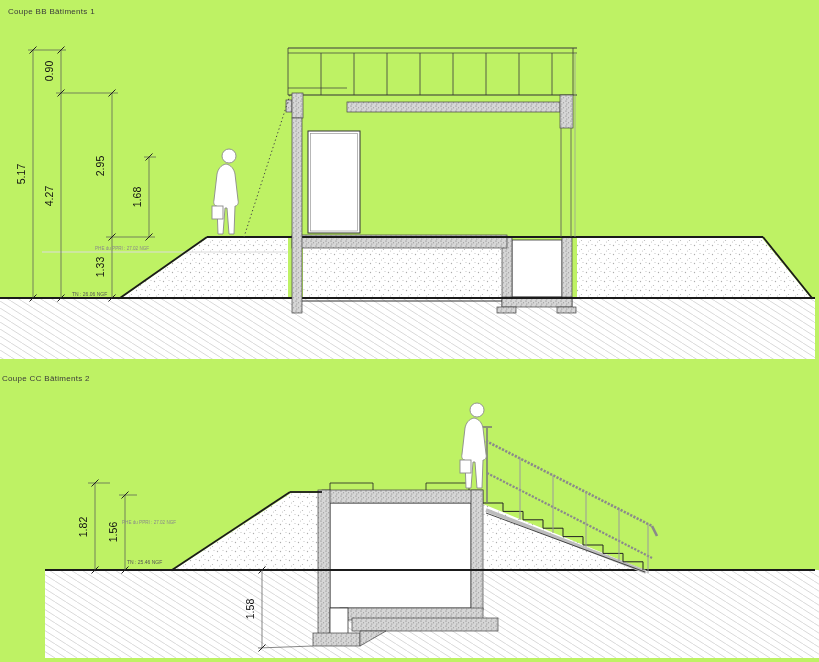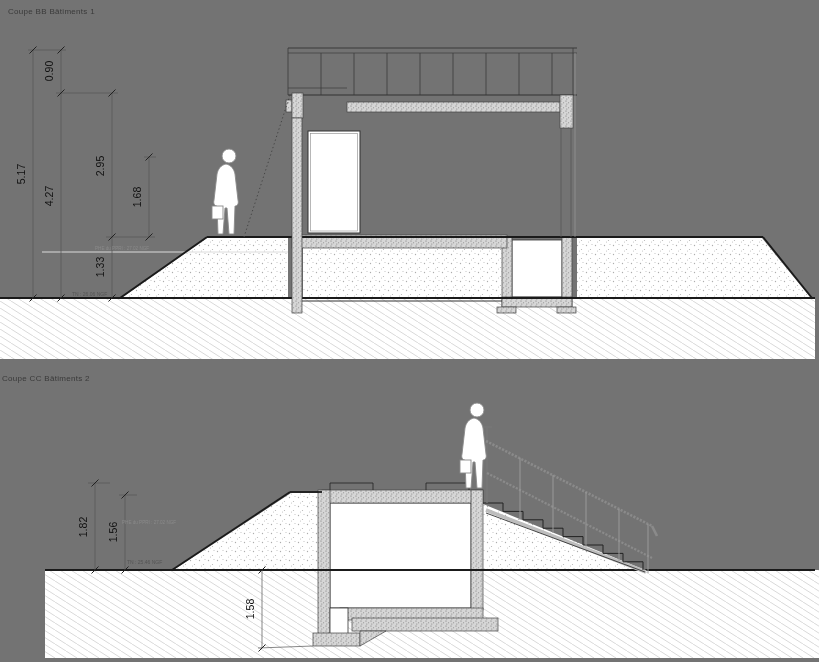--- a/index.html
+++ b/index.html
@@ -1,16 +1,16 @@
 <!DOCTYPE html>
 <html><head>
 <meta charset="utf-8">
 <style>
   html,body{margin:0;padding:0;background:#fff;}
-  #stage{position:relative;width:819px;height:662px;background:#737373;overflow:hidden;
+  #stage{position:relative;width:819px;height:662px;background:#bef264;overflow:hidden;
          font-family:"Liberation Sans",sans-serif;}
   svg{position:absolute;left:0;top:0;}
   text{font-family:"Liberation Sans",sans-serif;fill:#222;}
   .title{font-size:8px;fill:#3a3a3a;letter-spacing:.3px;}
   .dim{font-size:10.5px;fill:#111;}
   .tiny{font-size:4.6px;fill:#8a8a8a;}
   .tiny2{font-size:5px;fill:#555;}
 </style>
 </head>
 <body>

